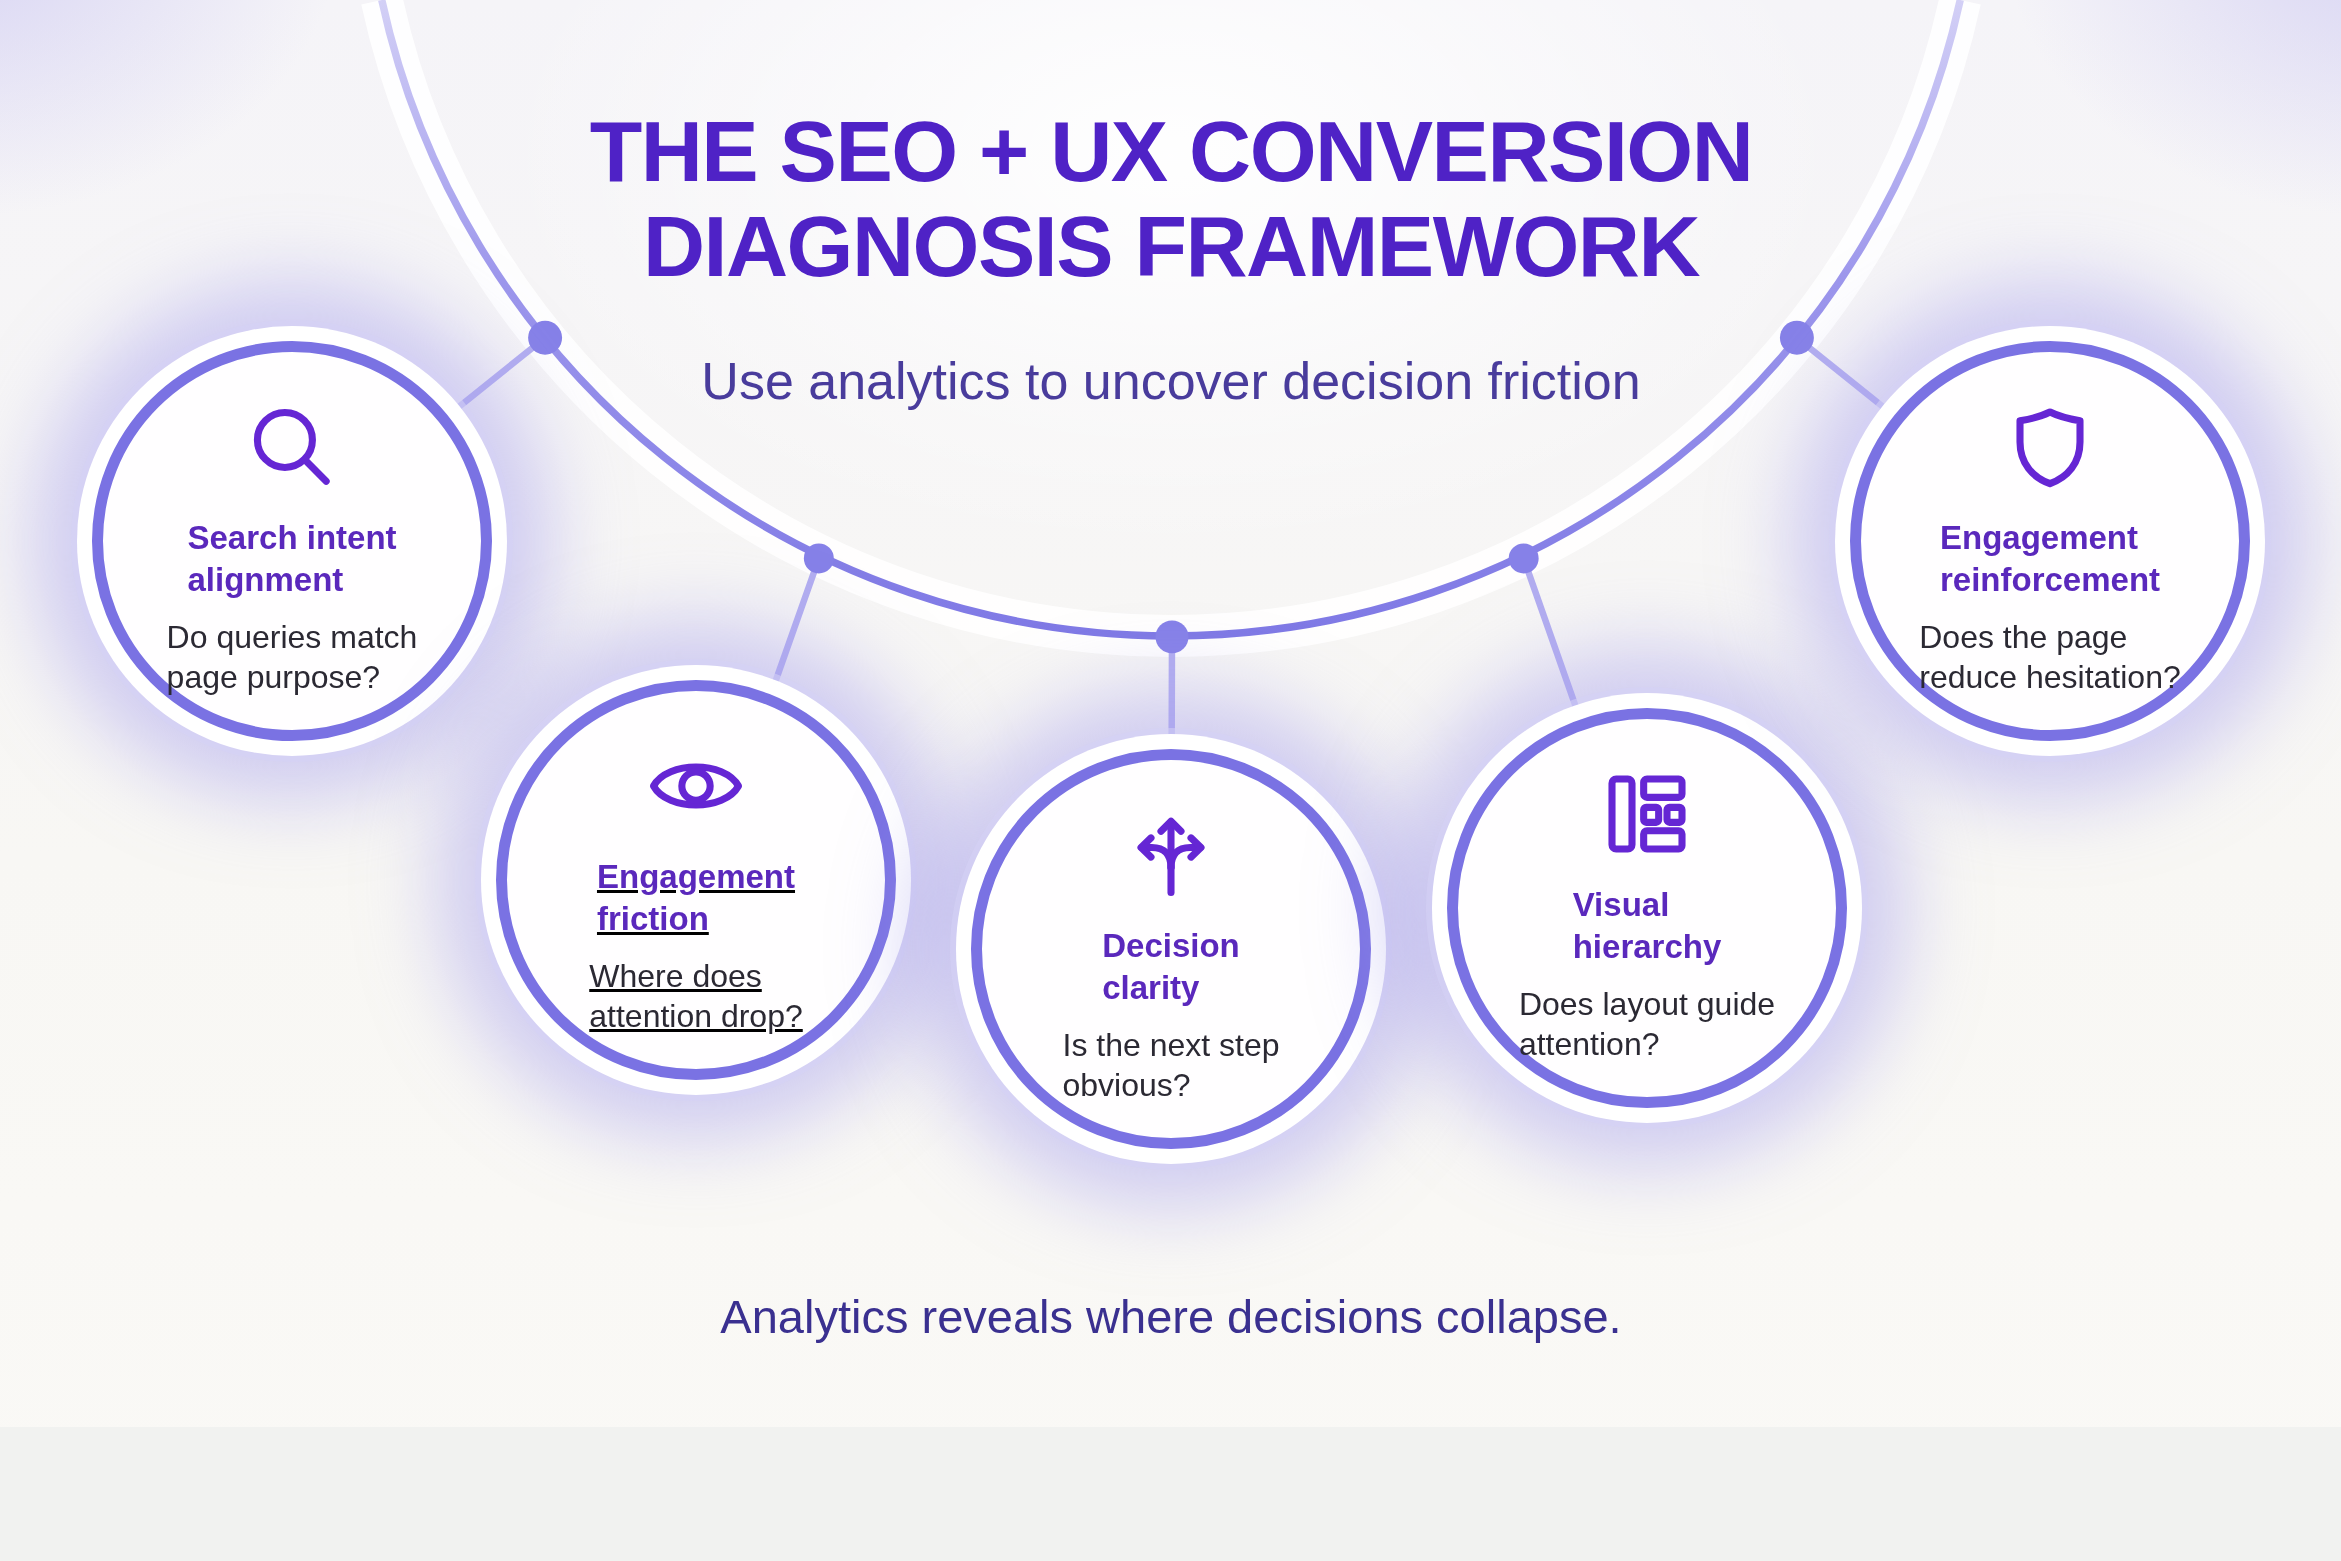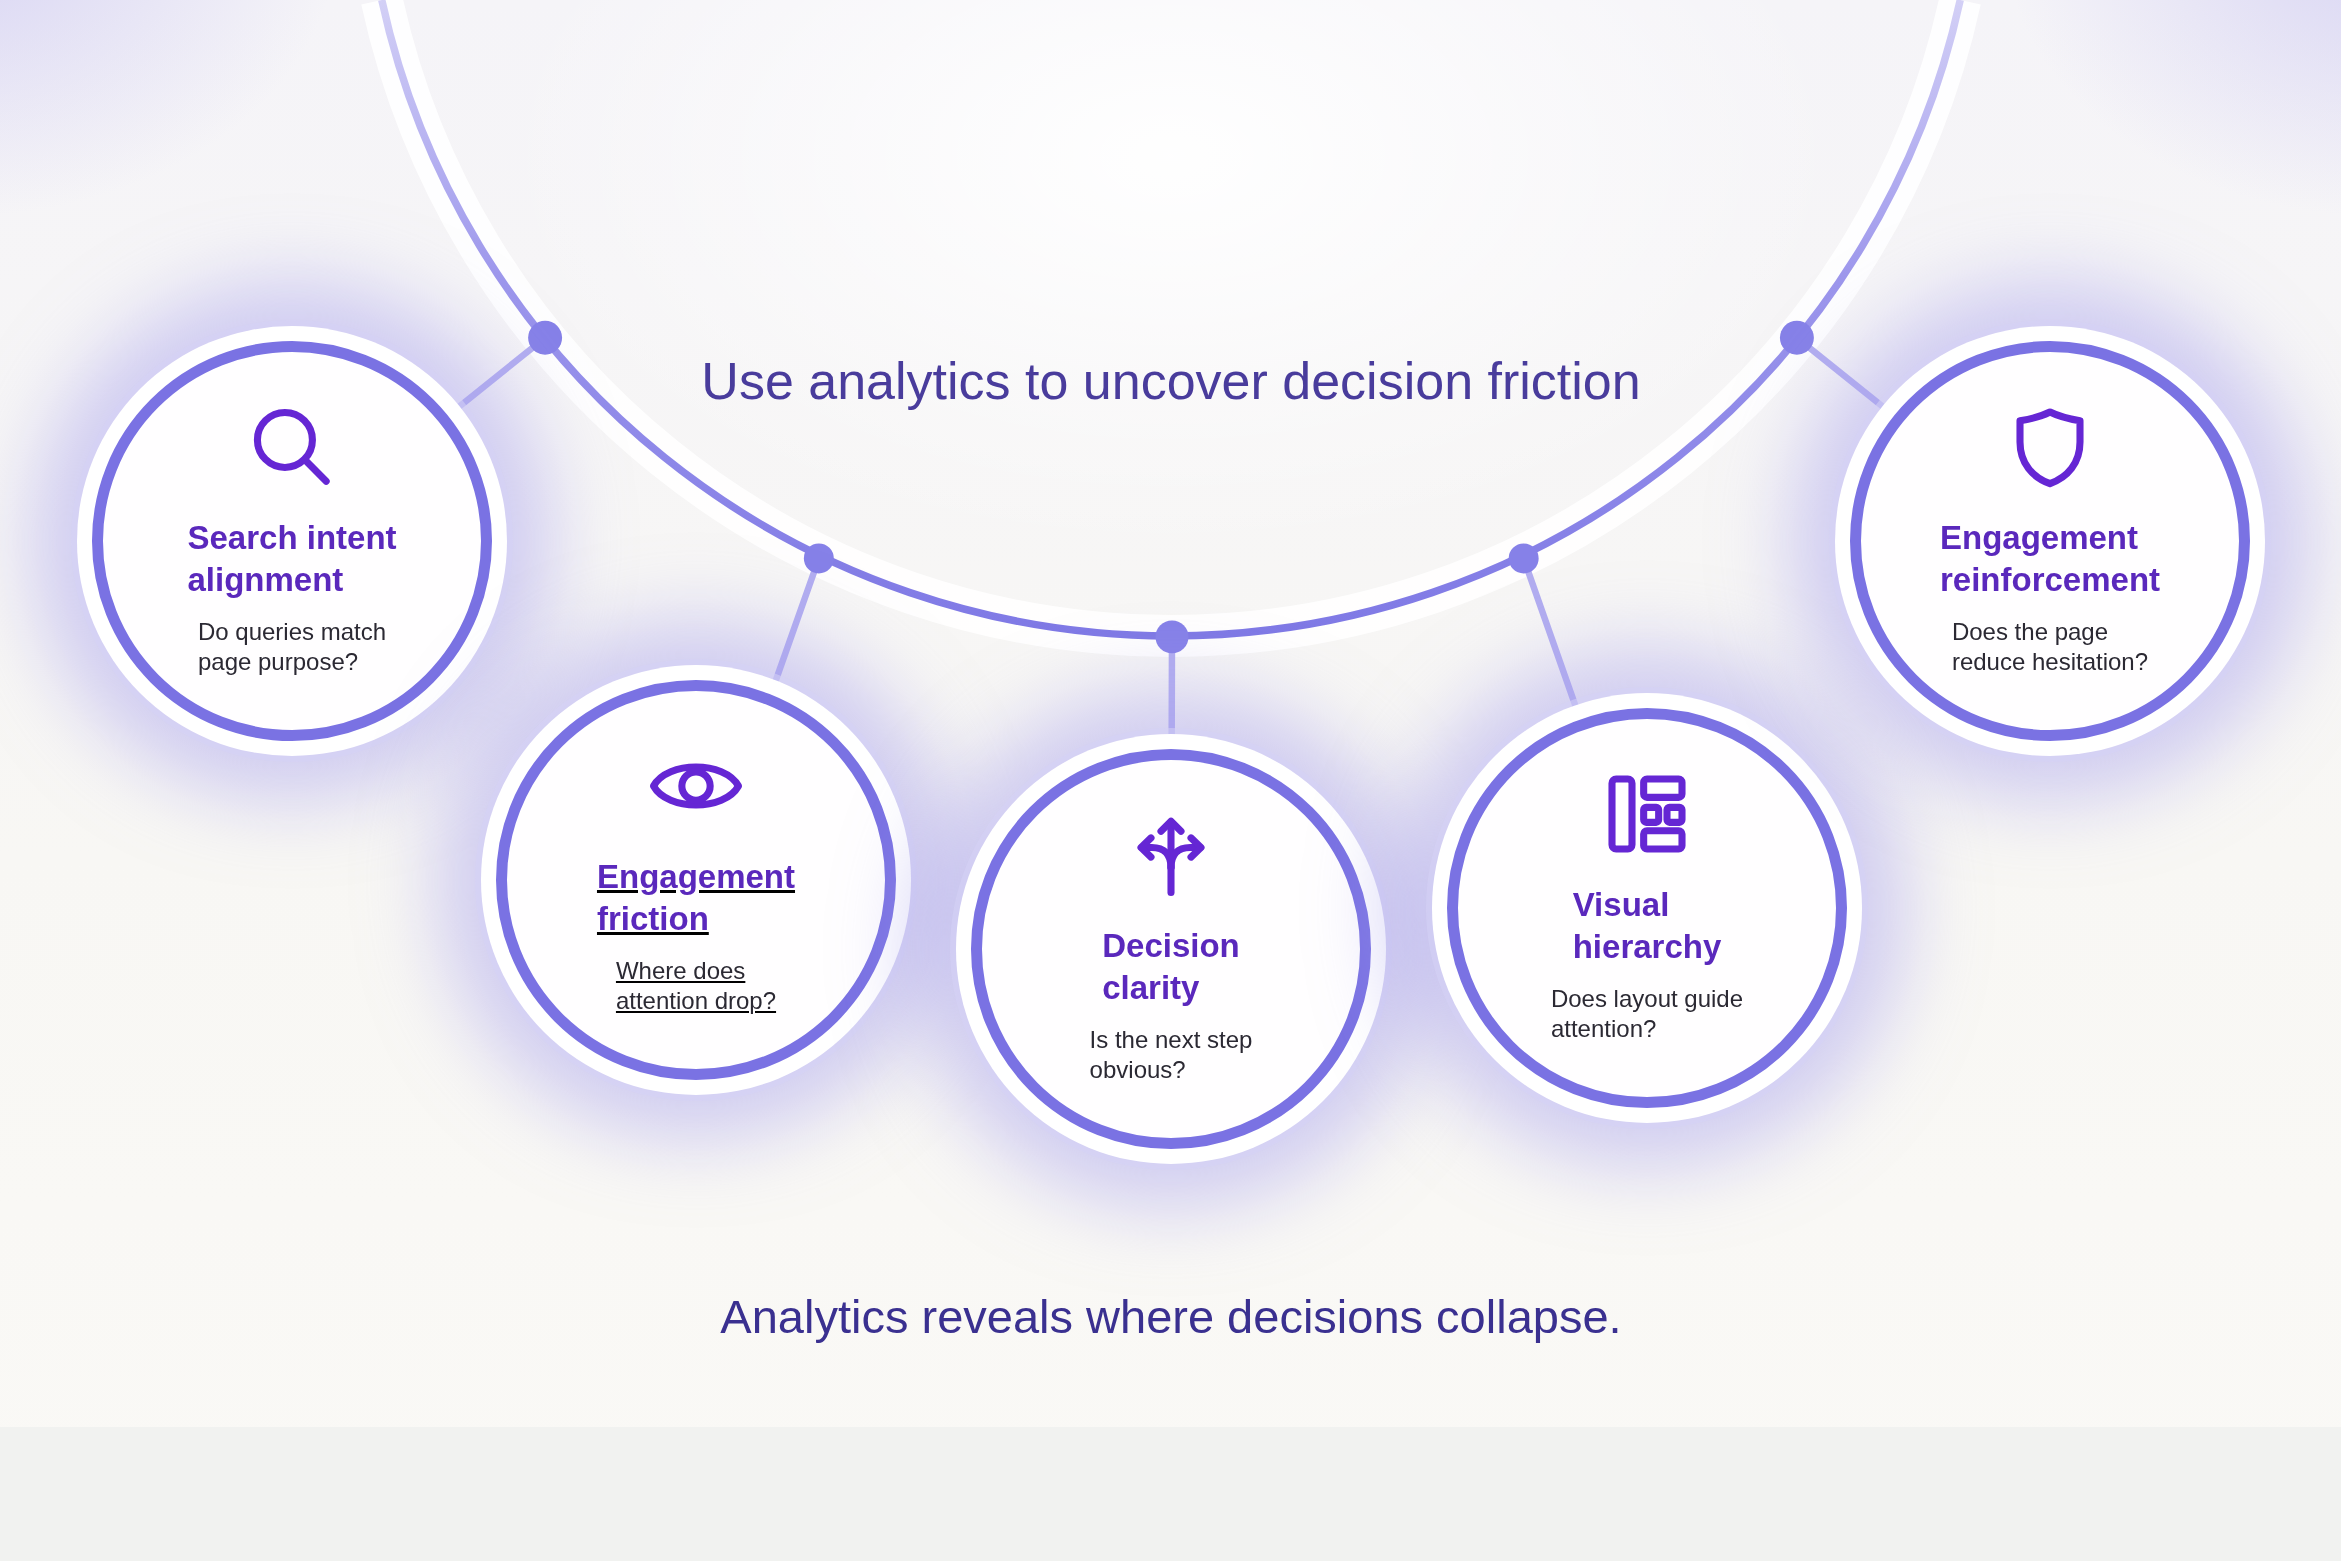--- a/index.html
+++ b/index.html
@@ -21,21 +21,21 @@
     position:absolute;z-index:2;box-sizing:border-box;
     width:400px;height:400px;border-radius:50%;
     background:#fffeff;border:11px solid #7a72e3;
     box-shadow:0 0 0 15px #ffffff, 0 0 0 21px rgba(213,209,246,.55), 0 0 75px 60px rgba(170,163,238,.5);
     display:flex;flex-direction:column;align-items:center;
     padding:45px 15px 0 15px;
   }
   .node-icon{width:100px;height:100px;flex:none;stroke:#6526d4;fill:none;
     stroke-width:1.7;stroke-linecap:round;stroke-linejoin:round;}
   .node-heading{margin-top:20px;font-weight:bold;font-size:33px;line-height:1.26;color:#5a28bc;white-space:pre-line;}
-  .node-question{margin-top:17px;font-size:24px;line-height:1.25;color:#2b2933;white-space:pre-line;}
+  .node-question{margin-top:17px;font-size:32px;line-height:1.25;color:#2b2933;white-space:pre-line;}
   #node-search{left:92px;top:341px;}
   #node-engagement{left:496px;top:680px;text-decoration:underline;}
   #node-decision{left:971px;top:749px;}
   #node-visual{left:1447px;top:708px;}
   #node-confidence{left:1850px;top:341px;}
   .footer-band{position:absolute;left:0;top:1427px;width:2342px;height:134px;background:#f1f2f0;z-index:0;}
 </style>
 </head>
 <body>
 
@@ -62,20 +62,22 @@
     </g>
     <g fill="#8681e8">
       <circle cx="1091" cy="676" r="34"></circle>
       <circle cx="1639" cy="1118" r="30"></circle>
       <circle cx="2346" cy="1275" r="33"></circle>
       <circle cx="3050" cy="1118" r="30"></circle>
       <circle cx="3597" cy="676" r="34"></circle>
     </g>
   </svg>
 
+  <div class="txt title">THE SEO + UX CONVERSION
+DIAGNOSIS FRAMEWORK</div>
   <div class="txt subtitle">Use analytics to uncover decision friction</div>
 
   <div class="node" id="node-search">
     <svg class="node-icon" viewBox="0 0 24 24">
       <circle cx="10.3" cy="10.3" r="6.6"></circle>
       <line x1="15.2" y1="15.2" x2="20.2" y2="20.2"></line>
     </svg>
     <div class="node-heading">Search intent
 alignment</div>
     <div class="node-question">Do queries match

